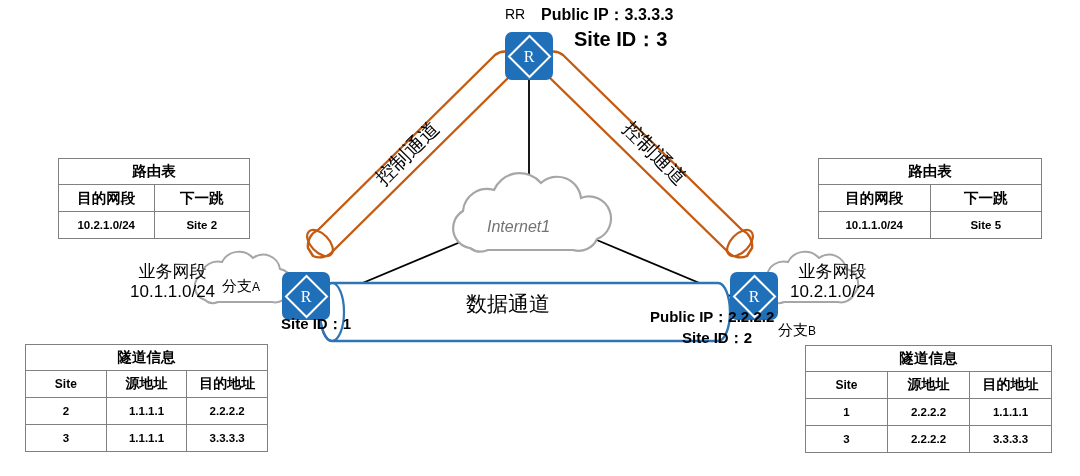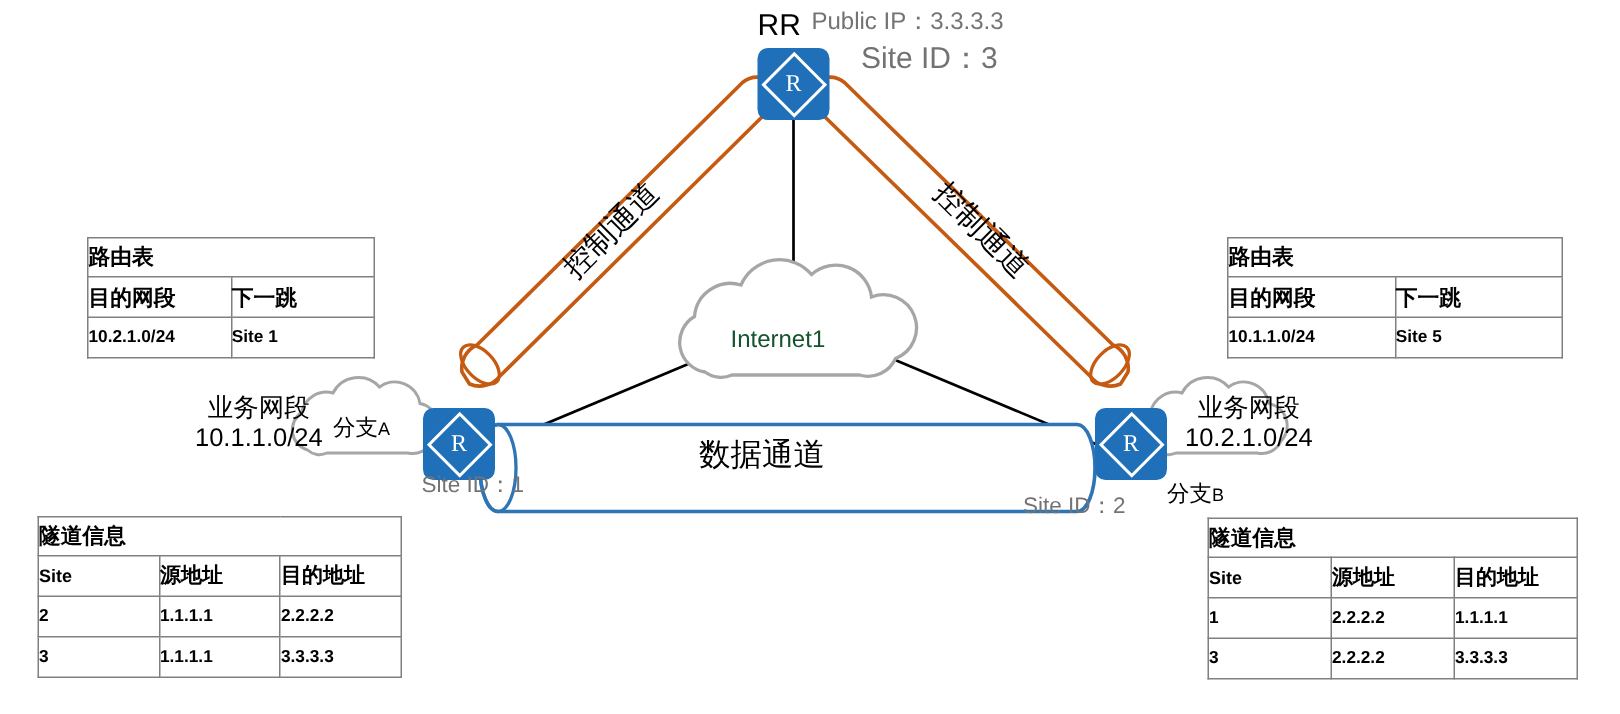--- a/index.html
+++ b/index.html
@@ -3,21 +3,21 @@
 <meta charset="utf-8">
 <style>
   html,body{margin:0;padding:0;background:#ffffff;}
   body{width:1080px;height:476px;position:relative;overflow:hidden;
        font-family:"Liberation Sans","DejaVu Sans",sans-serif;color:#000;}
   #stage{position:absolute;left:0;top:0;width:1080px;height:476px;}
 
   
   .tbl{position:absolute;border-collapse:collapse;background:#fff;
        table-layout:fixed;}
-  .tbl td{border:1.5px solid #808080;vertical-align:middle;
+  .tbl td{border:1.5px solid #808080;text-align:center;vertical-align:middle;
           padding:0;color:#000;}
   .tbl .ttl{font-size:14.5px;font-weight:700;height:25px;}
   .tbl .hdr{font-size:14.5px;font-weight:700;height:26px;}
   .tbl .val{font-size:11.5px;font-weight:700;height:26px;}
 
   
   #rt-left{left:58px;top:158px;width:192px;}
   #rt-right{left:818px;top:158px;width:224px;}
 
   
@@ -36,38 +36,38 @@
                justify-content:center;box-sizing:border-box;}
   .router .dia span{transform:rotate(-45deg);color:#ffffff;font-size:16px;
                     font-weight:400;line-height:1;font-family:"Liberation Serif",serif;}
 
   #rr-router{left:505px;top:32px;}
   #r-left{left:282px;top:272px;}
   #r-right{left:730px;top:272px;}
 
   
   .lbl{position:absolute;white-space:nowrap;line-height:1.15;}
-  .red{color:#737373;font-weight:400;}
-
-  #rr-name{left:505px;top:6px;font-size:20px;font-weight:400;text-align:center;}
+  .red{color:#000000;font-weight:700;}
+
+  #rr-name{left:505px;top:6px;font-size:14px;font-weight:400;text-align:center;}
   #rr-ip{left:541px;top:6px;font-size:16px;}
   #rr-sid{left:574px;top:28px;font-size:20px;}
 
   #left-ip{left:249px;top:308px;font-size:15px;}
   #left-sid{left:281px;top:315px;font-size:15px;}
   #right-ip{left:650px;top:308px;font-size:15px;}
   #right-sid{left:682px;top:329px;font-size:15px;}
 
   #seg-left{left:130px;top:262px;font-size:17px;text-align:center;}
   #seg-right{left:790px;top:262px;font-size:17px;text-align:center;}
   #br-left{left:222px;top:277px;font-size:15px;}
   #br-right{left:778px;top:277px;font-size:15px;margin-top:44px;}
   .subsc{font-size:12px;}
 
-  #inet-lbl{left:487px;top:218px;font-size:16px;color:#14532d;}
+  #inet-lbl{left:487px;top:218px;font-size:16px;color:#737373;font-style:italic;}
   #data-lbl{left:466px;top:292px;font-size:21px;font-weight:400;}
 
   
   #art{position:absolute;left:0;top:0;width:1080px;height:476px;
        pointer-events:none;}
   .ctl-txt{font-family:"Liberation Sans","DejaVu Sans",sans-serif;
            font-size:20px;fill:#000;font-weight:400;}
 </style>
 </head>
 <body>
@@ -190,36 +190,39 @@
       <span>R</span>
     </div>
   </div>
   <div class="lbl" id="seg-right">
     <div>业务网段</div>
     <div>10.2.1.0/24</div>
   </div>
   <div class="lbl" id="br-right">
     <span>分支</span><span class="subsc">B</span>
   </div>
+  <div class="lbl red" id="right-ip">
+    <span>Public IP：</span><span>2.2.2.2</span>
+  </div>
   <div class="lbl red" id="right-sid">
     <span>Site ID：</span><span>2</span>
   </div>
 
   <table class="tbl" id="rt-left">
     <tbody>
         <tr>
       <td class="ttl" colspan="2">路由表</td>
     </tr>
     <tr>
       <td class="hdr" style="width:52%">目的网段</td>
       <td class="hdr">下一跳</td>
     </tr>
     <tr>
       <td class="val">10.2.1.0/24</td>
-      <td class="val">Site 1</td>
+      <td class="val">Site 2</td>
     </tr>
   </tbody>
     </table>
 
   <table class="tbl" id="rt-right">
     <tbody>
         <tr>
       <td class="ttl" colspan="2">路由表</td>
     </tr>
     <tr>

